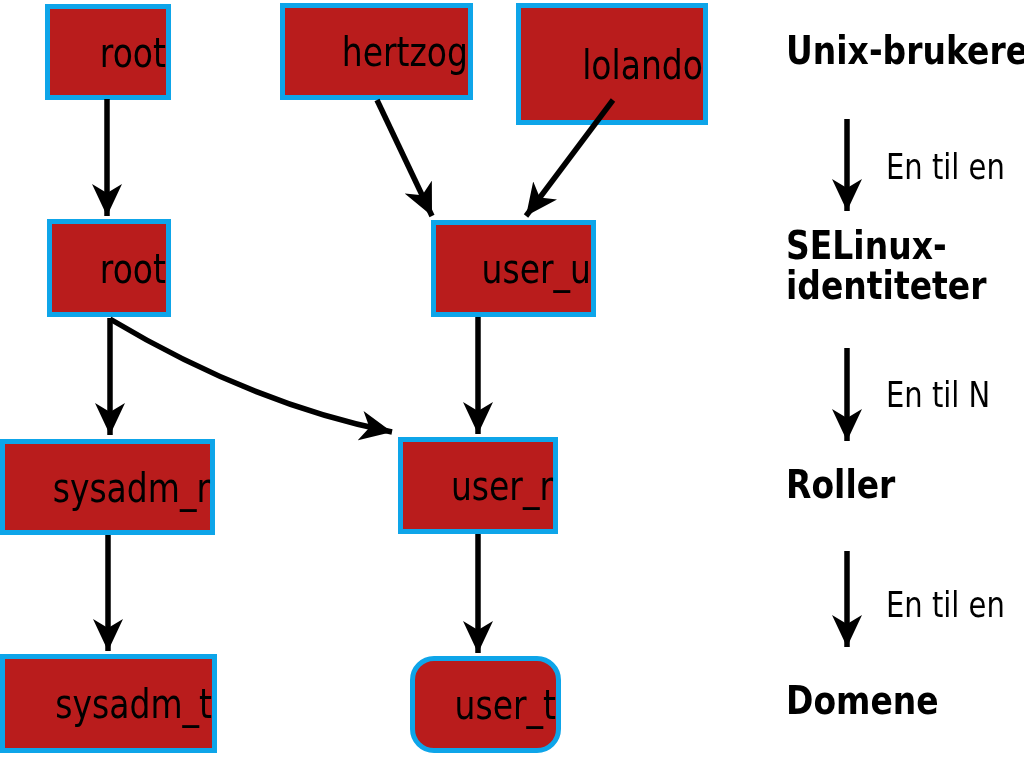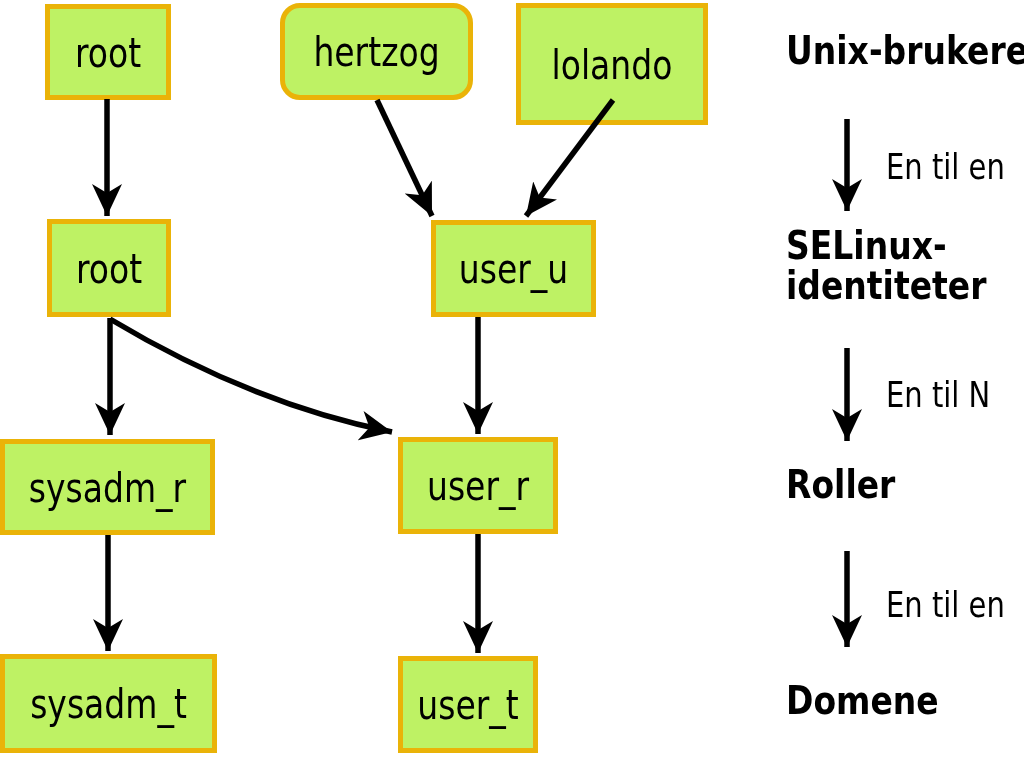--- a/index.html
+++ b/index.html
@@ -7,25 +7,25 @@
     position:relative;
     width:1024px;height:757px;
     background:#ffffff;
     color:#000000;
     font-family:"DejaVu Sans", sans-serif;
     overflow:hidden;
   }
   .node{
     position:absolute;
     box-sizing:border-box;
-    background:#bef264;
-    border:5px solid #eab308;
+    background:#b91c1c;
+    border:5px solid #0ea5e9;
     display:flex;
     align-items:center;
-    justify-content:center;
+    justify-content:flex-end;
   }
   .node .lbl{
     font-size:33px;
     line-height:1;
     transform:scaleY(1.25);
     white-space:nowrap;
   }
   .edges{
     position:absolute;
     left:0;top:0;
@@ -50,42 +50,42 @@
   }
 </style>
 </head>
 <body>
 
 <div class="canvas">
 
   <div class="node" style="left:45px;top:4px;width:126px;height:96px;">
     <span class="lbl">root</span>
   </div>
-  <div class="node" style="left:280px;top:3px;width:193px;height:97px;border-radius:20px;">
+  <div class="node" style="left:280px;top:3px;width:193px;height:97px;">
     <span class="lbl">hertzog</span>
   </div>
   <div class="node" style="left:516px;top:3px;width:192px;height:122px;">
     <span class="lbl">lolando</span>
   </div>
   <div class="node" style="left:47px;top:219px;width:124px;height:98px;">
     <span class="lbl">root</span>
   </div>
   <div class="node" style="left:395px;top:220px;width:165px;height:97px;margin-left:36px;">
     <span class="lbl">user_u</span>
   </div>
   <div class="node" style="left:398px;top:437px;width:160px;height:97px;">
     <span class="lbl">user_r</span>
   </div>
   <div class="node" style="left:0px;top:439px;width:215px;height:96px;">
     <span class="lbl">sysadm_r</span>
   </div>
   <div class="node" style="left:0px;top:654px;width:217px;height:99px;">
     <span class="lbl">sysadm_t</span>
   </div>
-  <div class="node" style="left:398px;top:656px;width:140px;height:97px;">
+  <div class="node" style="left:410px;top:656px;width:151px;height:97px;border-radius:24px;">
     <span class="lbl">user_t</span>
   </div>
 
   <svg class="edges" width="1024" height="757" viewBox="0 0 1024 757">
     <defs>
       <marker id="arrowhead" markerUnits="userSpaceOnUse" markerWidth="34" markerHeight="30" refX="32" refY="15" orient="auto">
         <path d="M0,0 L32,15 L0,30 L9,15 Z" fill="#000000"></path>
       </marker>
     </defs>
     <g stroke="#000000" stroke-width="5.5" fill="none">

